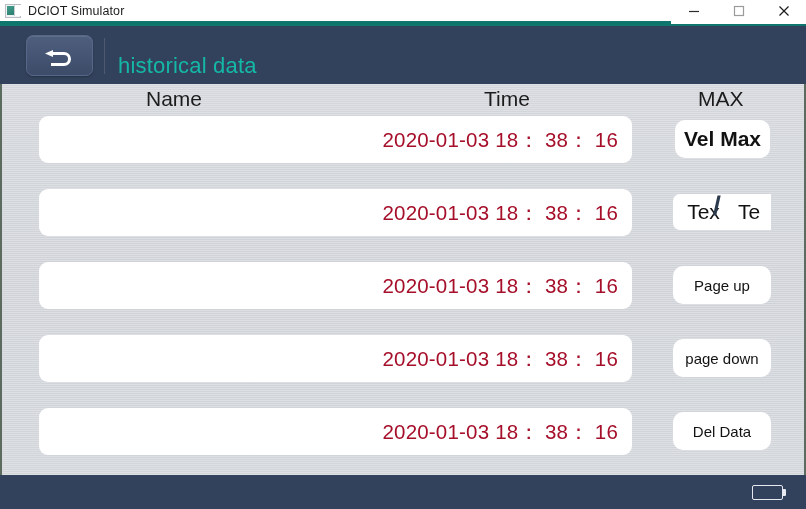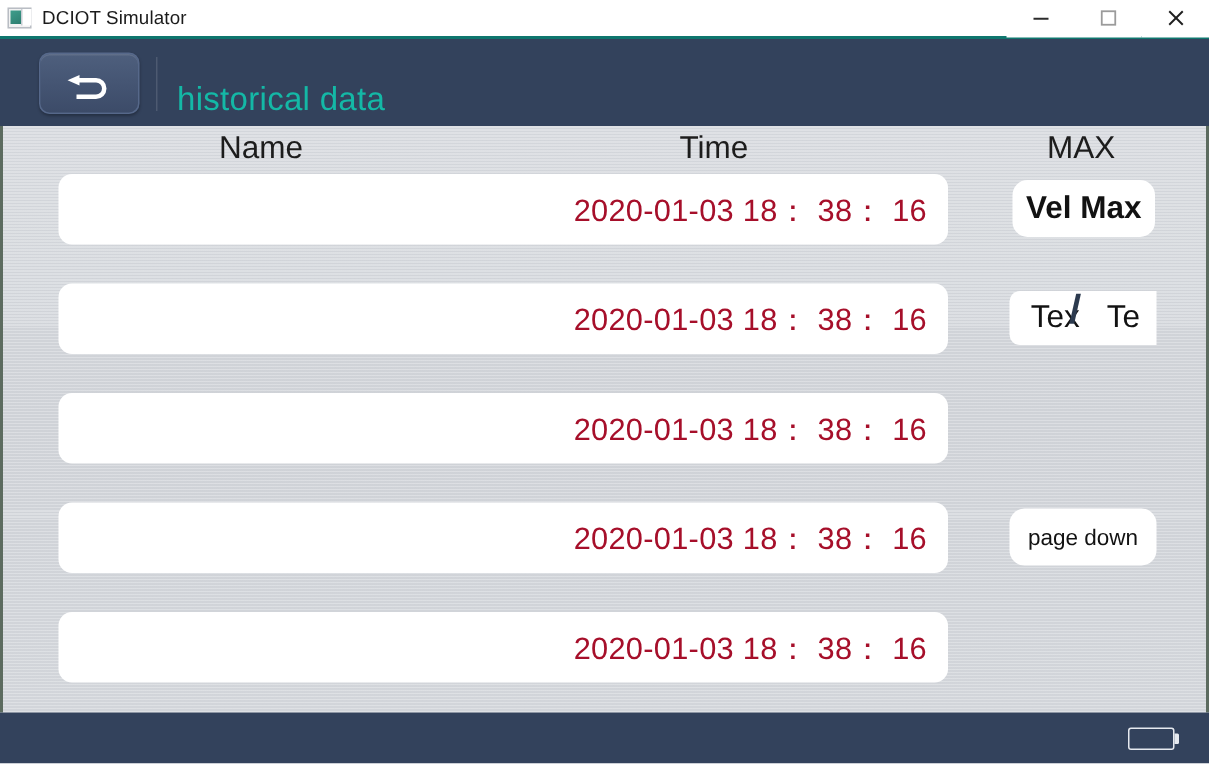--- a/index.html
+++ b/index.html
@@ -23,21 +23,21 @@
     overflow: hidden;
   }
 
   
   #titlebar {
     position: absolute;
     left: 0; top: 0;
     width: 806px;
     height: 26px;
     background: #ffffff;
-    border-bottom: 2px solid #0f766e;
+    border-bottom: 5px solid #0f766e;
     display: flex;
     align-items: center;
     box-sizing: border-box;
   }
   #app-icon {
     width: 16px;
     height: 14px;
     margin-left: 5px;
     margin-right: 7px;
     position: relative;
@@ -166,21 +166,21 @@
     height: 34px;
   }
   .col-head {
     position: absolute;
     top: 3px;
     font-size: 21px;
     color: #1c1c1c;
     white-space: nowrap;
   }
   #col-name { left: 144px; }
-  #col-time { left: 451px; }
+  #col-time { left: 482px; }
   #col-max  { left: 696px; }
 
   
   .data-row {
     position: absolute;
     left: 0;
     width: 802px;
     height: 47px;
   }
   .row-cell {
@@ -361,33 +361,35 @@
       </div>
       <div class="action-btn btn-split-left">Tex</div>
       <div class="split-slash">/</div>
       <div class="action-btn btn-split-right">Te</div>
     </div>
 
     <div class="data-row" style="top:178px;">
       <div class="row-cell">
         <span class="row-time">2020-01-03 18： 38： 16</span>
       </div>
+      <div class="action-btn btn-small">Page up</div>
     </div>
 
     <div class="data-row" style="top:251px;">
       <div class="row-cell">
         <span class="row-time">2020-01-03 18： 38： 16</span>
       </div>
       <div class="action-btn btn-small">page down</div>
     </div>
 
     <div class="data-row" style="top:324px;">
       <div class="row-cell">
         <span class="row-time">2020-01-03 18： 38： 16</span>
       </div>
+      <div class="action-btn btn-small">Del Data</div>
     </div>
 
   </div>
 
   <div id="app-footer">
     <div id="battery-icon">
       <div class="bat-body"></div>
       <div class="bat-cap"></div>
     </div>
   </div>

